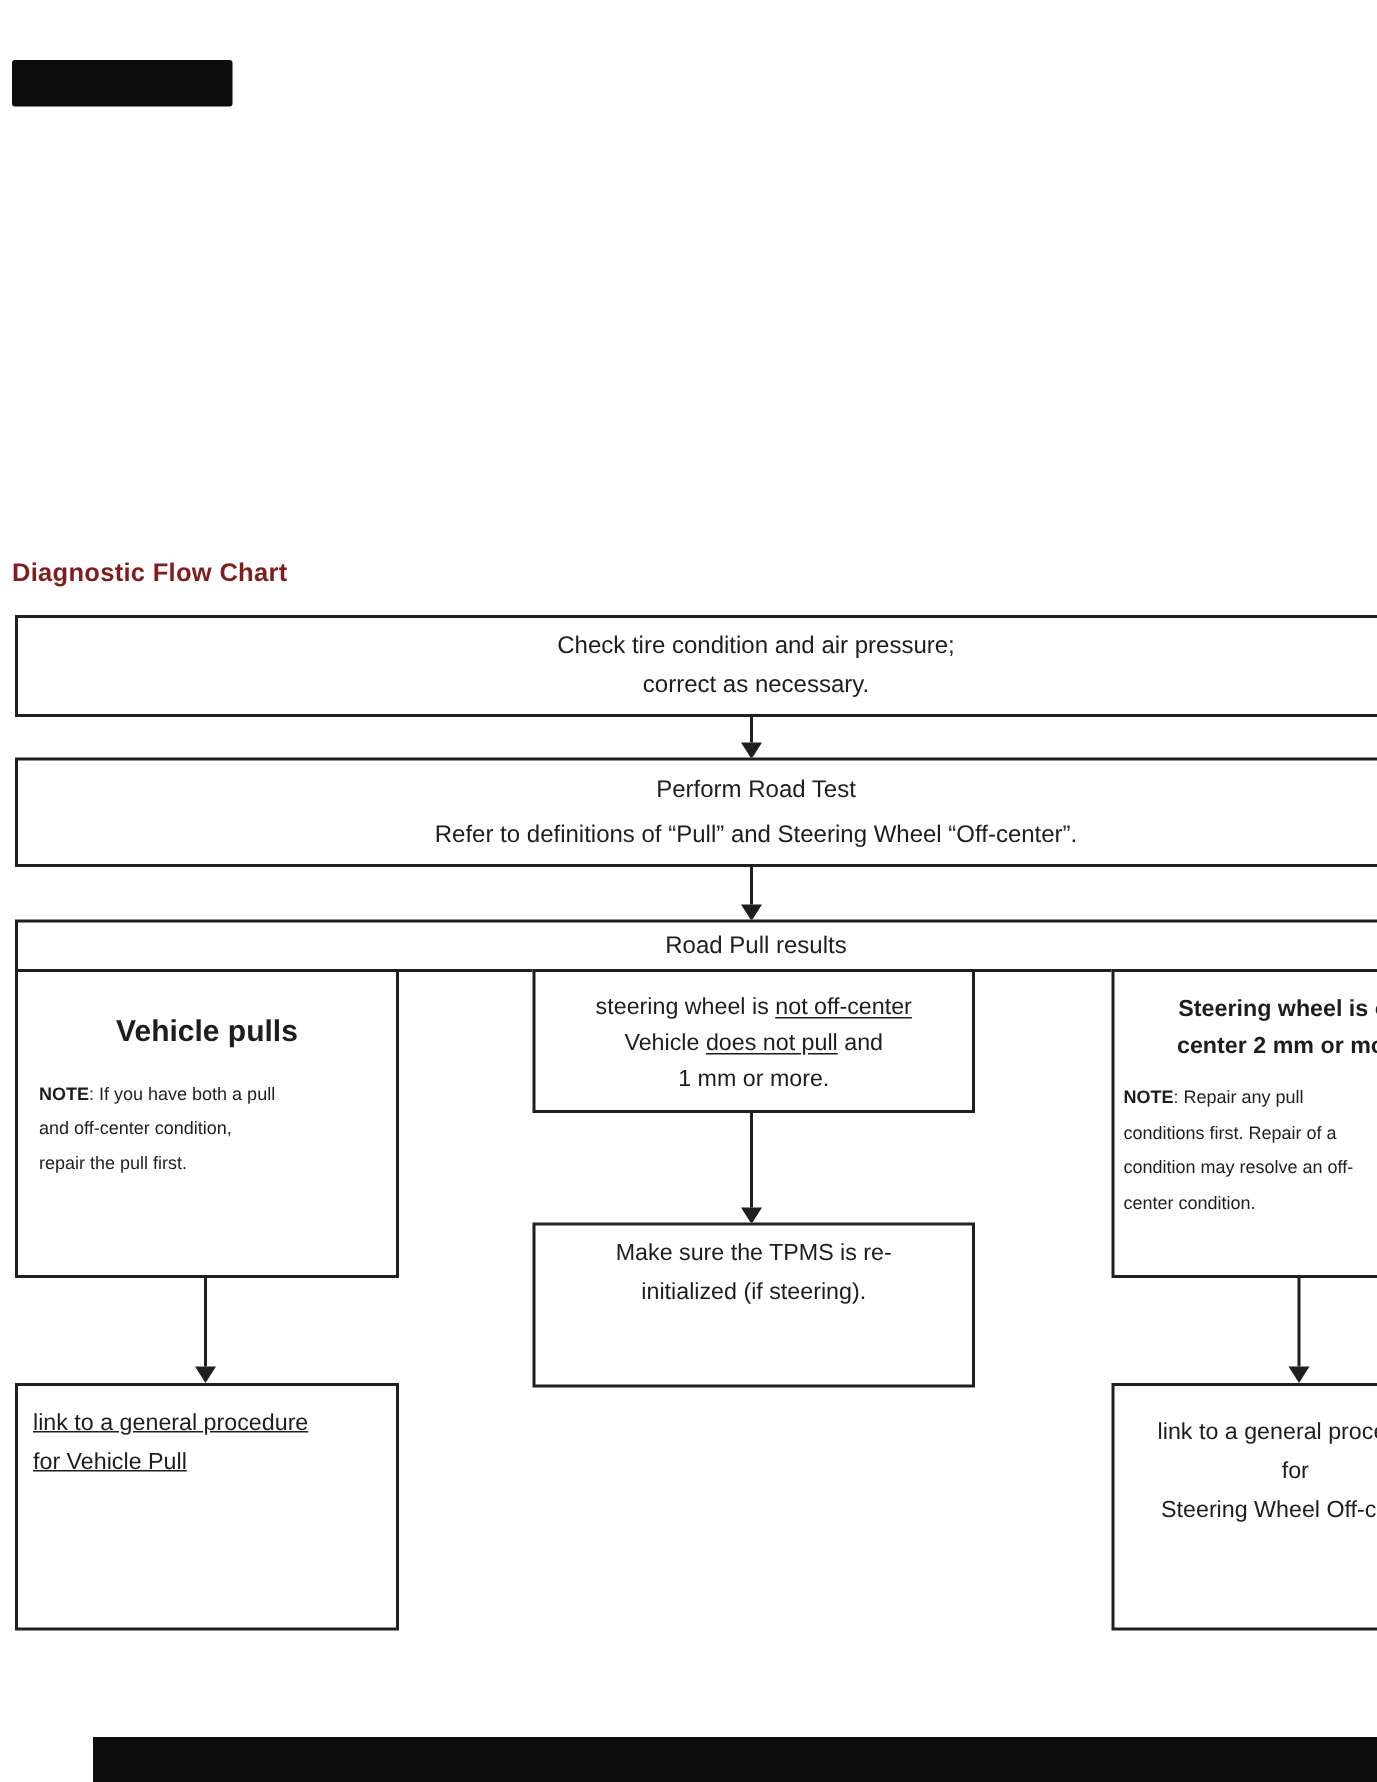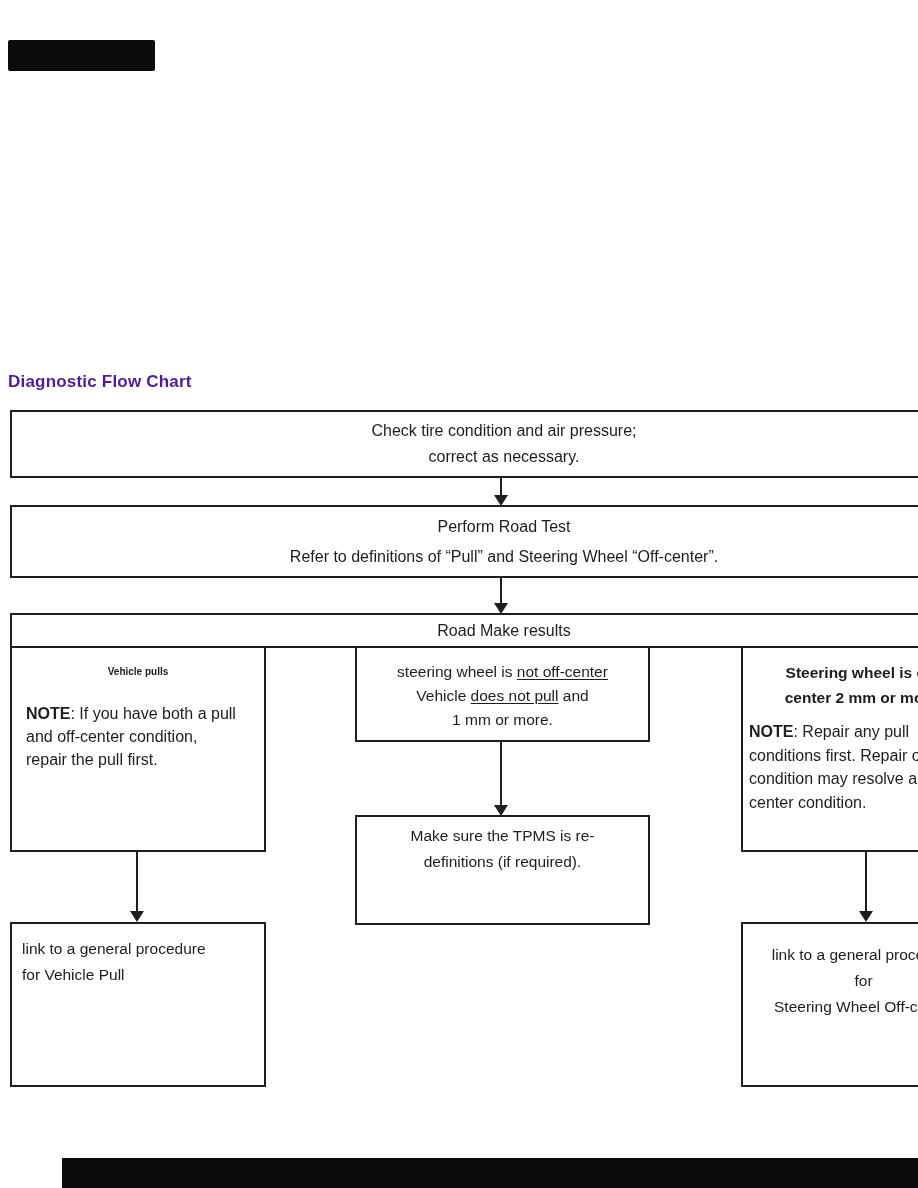--- a/index.html
+++ b/index.html
@@ -9,56 +9,56 @@
     overflow:hidden;
     background:#ffffff;
     font-family:"Liberation Sans","DejaVu Sans",sans-serif;
     color:#1d1d1d;
   }
   .redaction{position:absolute;background:#0c0c0c;}
   #redaction-top{left:8px;top:40px;width:147px;height:31px;border-radius:2px;}
   #redaction-bottom{left:62px;top:1158px;width:856px;height:30px;}
   #chart-title{
     position:absolute;left:8px;top:372px;
-    font-size:17px;font-weight:bold;letter-spacing:.2px;color:#4c1d95;
+    font-size:17px;font-weight:bold;letter-spacing:.2px;color:#7f1d1d;
   }
   .box{
     position:absolute;box-sizing:border-box;
     border:2px solid #1f1f1f;background:#ffffff;
   }
   .center-txt{display:flex;align-items:center;justify-content:center;text-align:center;}
   .pre{white-space:pre-line;}
   
   #box-check{left:10px;top:410px;width:988px;height:68px;font-size:16px;line-height:26px;}
   #box-roadtest{left:10px;top:505px;width:988px;height:73px;font-size:16px;line-height:30px;}
   #box-results{left:10px;top:613px;width:988px;height:35px;font-size:16px;}
   
   #box-pull{left:10px;top:646px;width:256px;height:206px;}
   #box-nopull{left:355px;top:646px;width:295px;height:96px;}
   #box-offcenter{left:741px;top:646px;width:245px;height:206px;}
   #box-tpms{left:355px;top:815px;width:295px;height:110px;}
   #box-link-pull{left:10px;top:922px;width:256px;height:165px;}
   #box-link-offcenter{left:741px;top:922px;width:245px;height:165px;}
   .branch-heading{
-    font-weight:bold;font-size:10px;text-align:center;
-    padding-top:12px;line-height:24px;
+    font-weight:bold;font-size:20px;text-align:center;
+    padding-top:28px;line-height:24px;
   }
   #box-offcenter .branch-heading{padding-top:12px;line-height:25px;font-size:15.5px;}
   .note{
-    font-size:16px;line-height:23px;text-align:left;
+    font-size:12px;line-height:23px;text-align:left;
     padding:0 10px 0 14px;margin-top:18px;
   }
   #box-offcenter .note{margin-top:10px;padding:0 4px 0 6px;line-height:23.5px;}
   .note b{font-weight:bold;}
   #condition-text{font-size:15.5px;line-height:24px;text-align:center;padding-top:12px;}
   #condition-text span{text-underline-offset:2px;}
   #box-tpms .action{font-size:15.5px;line-height:26px;text-align:center;padding-top:6px;}
   #end-label{font-size:16.5px;font-weight:bold;text-align:center;margin-top:8px;line-height:26px;}
   #box-link-pull .link-txt{
-    font-size:15.5px;line-height:26px;text-align:left;padding:12px 8px 0 10px;
+    font-size:15.5px;line-height:26px;text-align:left;padding:12px 8px 0 10px;text-decoration:underline;
   }
   #box-link-offcenter .link-txt{
     font-size:15.5px;line-height:26px;text-align:center;padding-top:18px;
   }
   
   .arrow{position:absolute;width:14px;display:flex;flex-direction:column;align-items:center;}
   .arrow .shaft{width:2px;flex:1;background:#1f1f1f;}
   .arrow .head{
     width:0;height:0;
     border-left:7px solid transparent;border-right:7px solid transparent;
@@ -93,21 +93,21 @@
     <div class="pre">Perform Road Test
 Refer to definitions of “Pull” and Steering Wheel “Off-center”.</div>
   </div>
 
   <div id="arrow-2" class="arrow">
     <div class="shaft"></div>
     <div class="head"></div>
   </div>
 
   <div id="box-results" class="box center-txt">
-    <div>Road Make results</div>
+    <div>Road Pull results</div>
   </div>
 
   <div id="box-pull" class="box">
     <div class="branch-heading">Vehicle pulls</div>
     <div class="note pre"><b>NOTE</b><span>: If you have both a pull
 and off-center condition,
 repair the pull first.</span></div>
   </div>
 
   <div id="box-nopull" class="box">
@@ -137,21 +137,21 @@
     <div class="head"></div>
   </div>
 
   <div id="arrow-5" class="arrow">
     <div class="shaft"></div>
     <div class="head"></div>
   </div>
 
   <div id="box-tpms" class="box">
     <div class="action pre">Make sure the TPMS is re-
-definitions (if required).</div>
+initialized (if steering).</div>
   </div>
 
   <div id="box-link-pull" class="box">
     <div class="link-txt pre">link to a general procedure
 for Vehicle Pull</div>
   </div>
 
   <div id="box-link-offcenter" class="box">
     <div class="link-txt pre">link to a general procedure
 for

